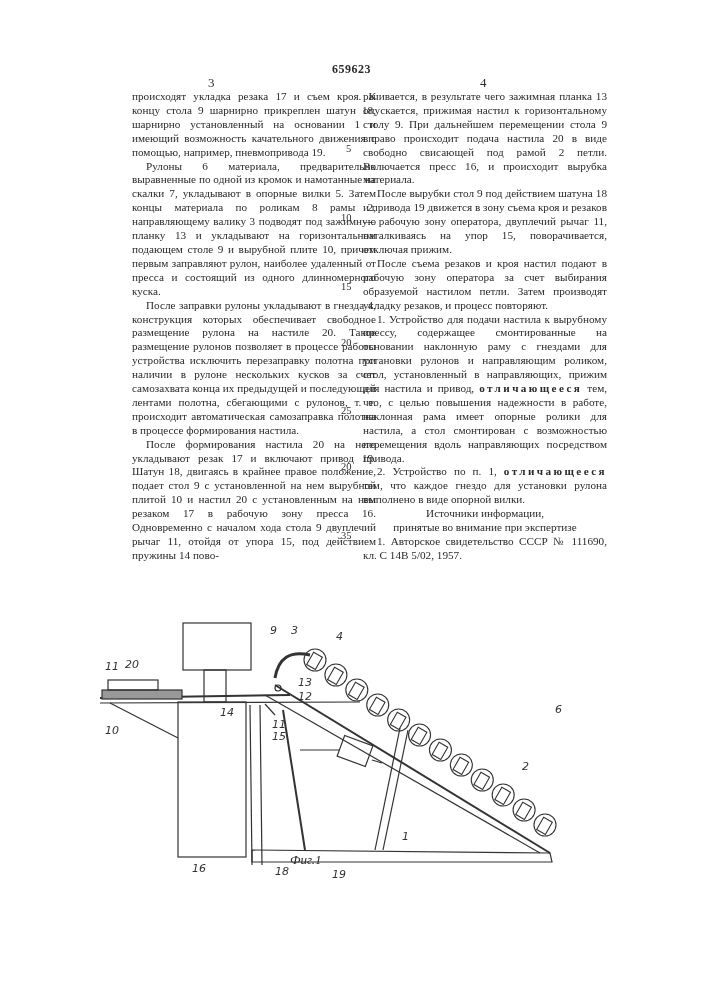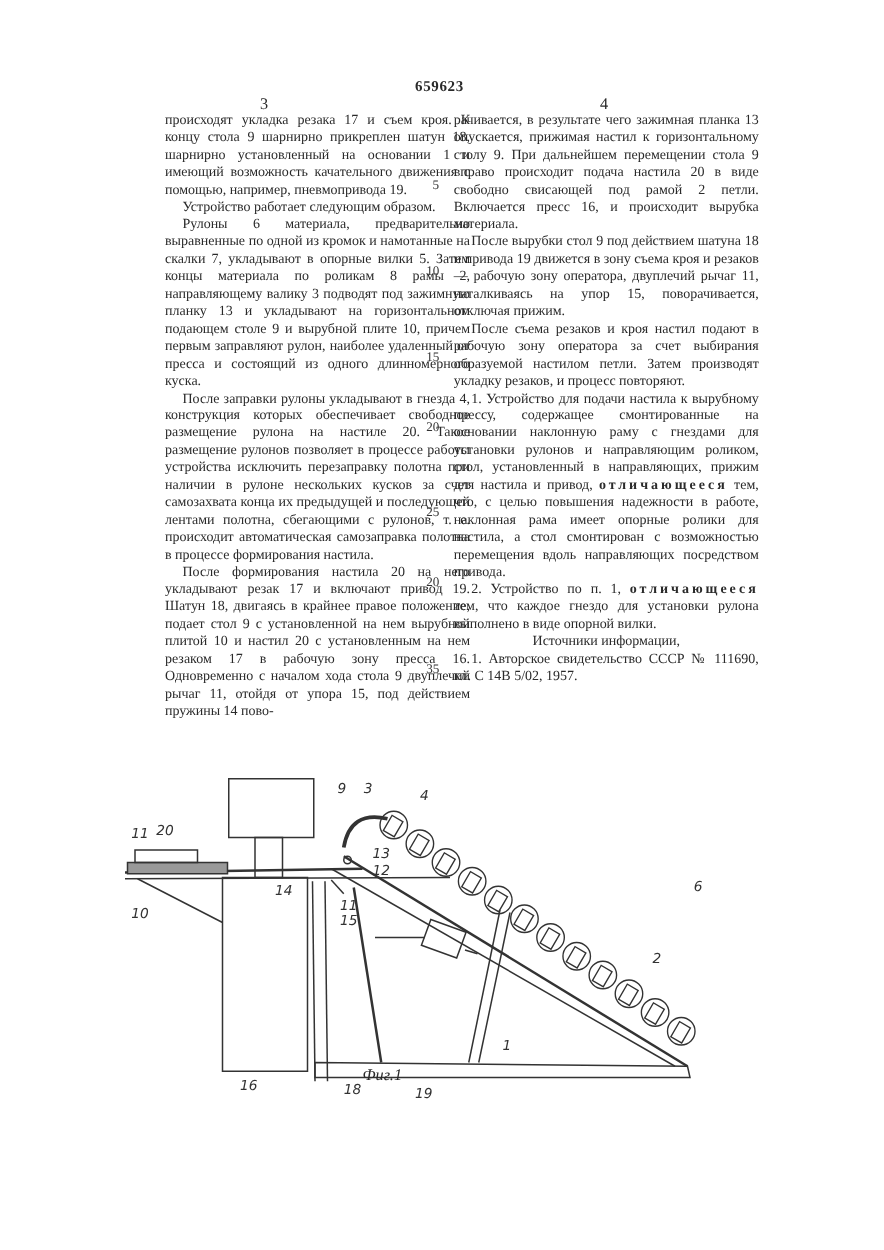--- a/index.html
+++ b/index.html
@@ -22,33 +22,33 @@
 </style>
 </head>
 <body>
 
 <div class="patno">659623</div>
 <div class="colno" style="left:208px">3</div>
 <div class="colno" style="left:480px">4</div>
 
 <div class="col" id="col-left">
   <p class="noind">происходят укладка резака 17 и съем кроя. К концу стола 9 шарнирно прикреплен шатун 18, шарнирно установленный на основании 1 и имеющий возможность качательного движения с помощью, например, пневмопривода 19.</p>
-  <p>Устройство работает следующим образом.</p>
   <p>Рулоны 6 материала, предварительно выравненные по одной из кромок и намотанные на скалки 7, укладывают в опорные вилки 5. Затем концы материала по роликам 8 рамы 2, направляющему валику 3 подводят под зажимную планку 13 и укладывают на горизонтальном подающем столе 9 и вырубной плите 10, причем первым заправляют рулон, наиболее удаленный от пресса и состоящий из одного длинномерного куска.</p>
   <p>После заправки рулоны укладывают в гнезда 4, конструкция которых обеспечивает свободное размещение рулона на настиле 20. Такое размещение рулонов позволяет в процессе работы устройства исключить перезаправку полотна при наличии в рулоне нескольких кусков за счет самозахвата конца их предыдущей и последующей лентами полотна, сбегающими с рулонов, т. е. происходит автоматическая самозаправка полотна в процессе формирования настила.</p>
   <p>После формирования настила 20 на него укладывают резак 17 и включают привод 19. Шатун 18, двигаясь в крайнее правое положение, подает стол 9 с установленной на нем вырубной плитой 10 и настил 20 с установленным на нем резаком 17 в рабочую зону пресса 16. Одновременно с началом хода стола 9 двуплечий рычаг 11, отойдя от упора 15, под действием пружины 14 пово-</p>
 </div>
 
 <div class="col" id="col-right">
   <p class="noind">рачивается, в результате чего зажимная планка 13 опускается, прижимая настил к горизонтальному столу 9. При дальнейшем перемещении стола 9 вправо происходит подача настила 20 в виде свободно свисающей под рамой 2 петли. Включается пресс 16, и происходит вырубка материала.</p>
   <p>После вырубки стол 9 под действием шатуна 18 и привода 19 движется в зону съема кроя и резаков — рабочую зону оператора, двуплечий рычаг 11, наталкиваясь на упор 15, поворачивается, отключая прижим.</p>
   <p>После съема резаков и кроя настил подают в рабочую зону оператора за счет выбирания образуемой настилом петли. Затем производят укладку резаков, и процесс повторяют.</p>
   <p><span>1. Устройство для подачи настила к вырубному прессу, содержащее смонтированные на основании наклонную раму с гнездами для установки рулонов и направляющим роликом, стол, установленный в направляющих, прижим для настила и привод,</span> <span class="spaced">отличающееся</span> <span>тем, что, с целью повышения надежности в работе, наклонная рама имеет опорные ролики для настила, а стол смонтирован с возможностью перемещения вдоль направляющих посредством привода.</span></p>
   <p><span>2. Устройство по п. 1,</span> <span class="spaced">отличающееся</span> <span>тем, что каждое гнездо для установки рулона выполнено в виде опорной вилки.</span></p>
   <p class="center">Источники информации,</p>
+  <p class="center">принятые во внимание при экспертизе</p>
   <p>1. Авторское свидетельство СССР № 111690, кл. С 14В 5/02, 1957.</p>
 </div>
 
 <div class="lineno" style="left:346px; top:143px">5</div>
 <div class="lineno" style="left:341px; top:212px">10</div>
 <div class="lineno" style="left:341px; top:281px">15</div>
 <div class="lineno" style="left:341px; top:337px">20</div>
 <div class="lineno" style="left:341px; top:405px">25</div>
 <div class="lineno" style="left:341px; top:461px">20</div>
 <div class="lineno" style="left:341px; top:530px">35</div>

